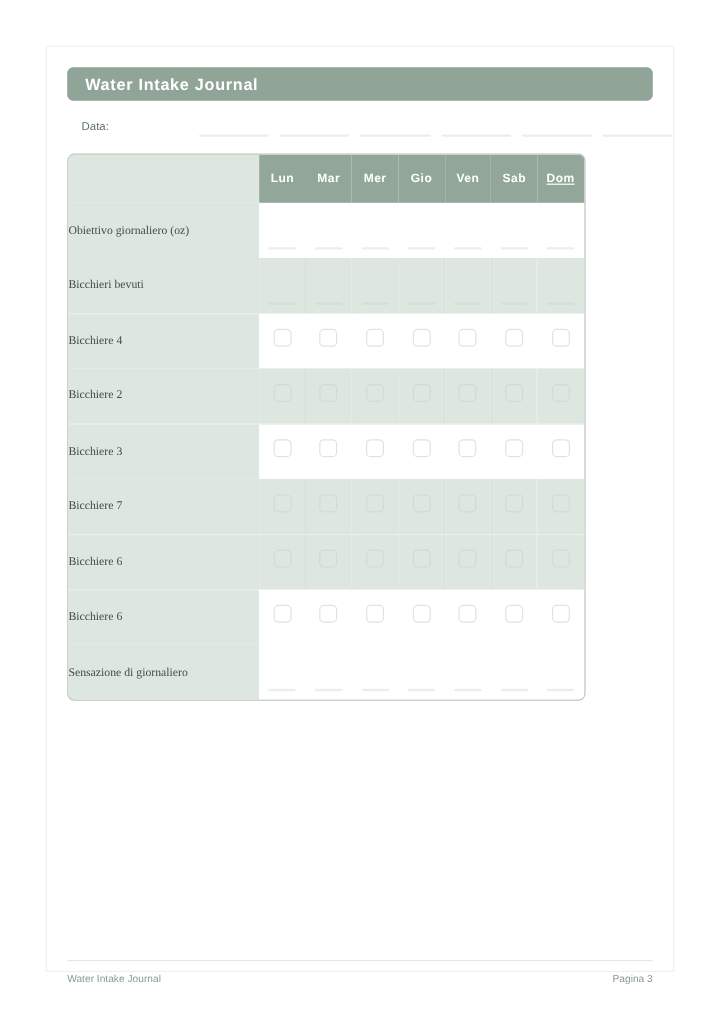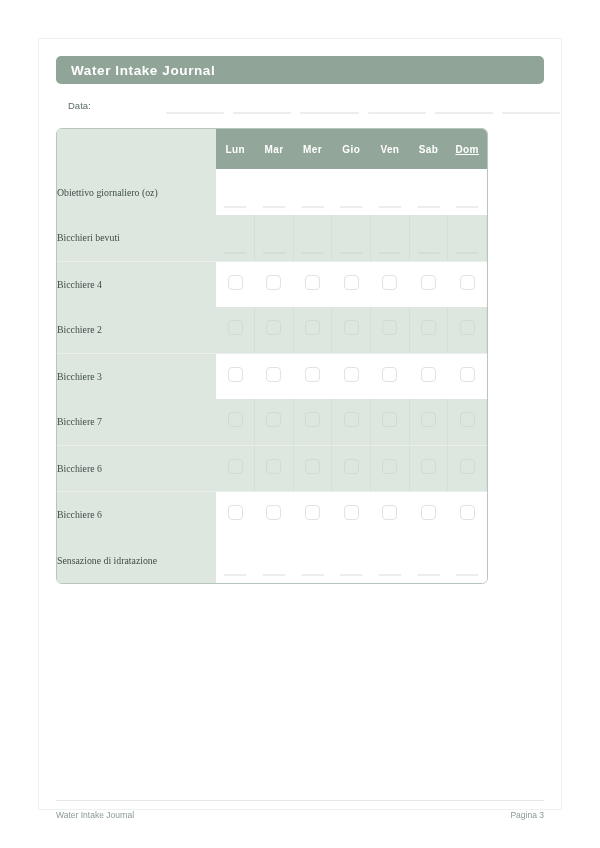--- a/index.html
+++ b/index.html
@@ -352,21 +352,21 @@
           <td class="rowlabel">Bicchiere 6</td>
           <td class="cell"><span class="chk"></span></td>
           <td class="cell"><span class="chk"></span></td>
           <td class="cell"><span class="chk"></span></td>
           <td class="cell"><span class="chk"></span></td>
           <td class="cell"><span class="chk"></span></td>
           <td class="cell"><span class="chk"></span></td>
           <td class="cell"><span class="chk"></span></td>
         </tr>
         <tr class="plain">
-          <td class="rowlabel">Sensazione di idratazione</td>
+          <td class="rowlabel">Sensazione di giornaliero</td>
           <td class="cell">
             <span class="writeline"></span>
           </td>
           <td class="cell">
             <span class="writeline"></span>
           </td>
           <td class="cell">
             <span class="writeline"></span>
           </td>
           <td class="cell">

